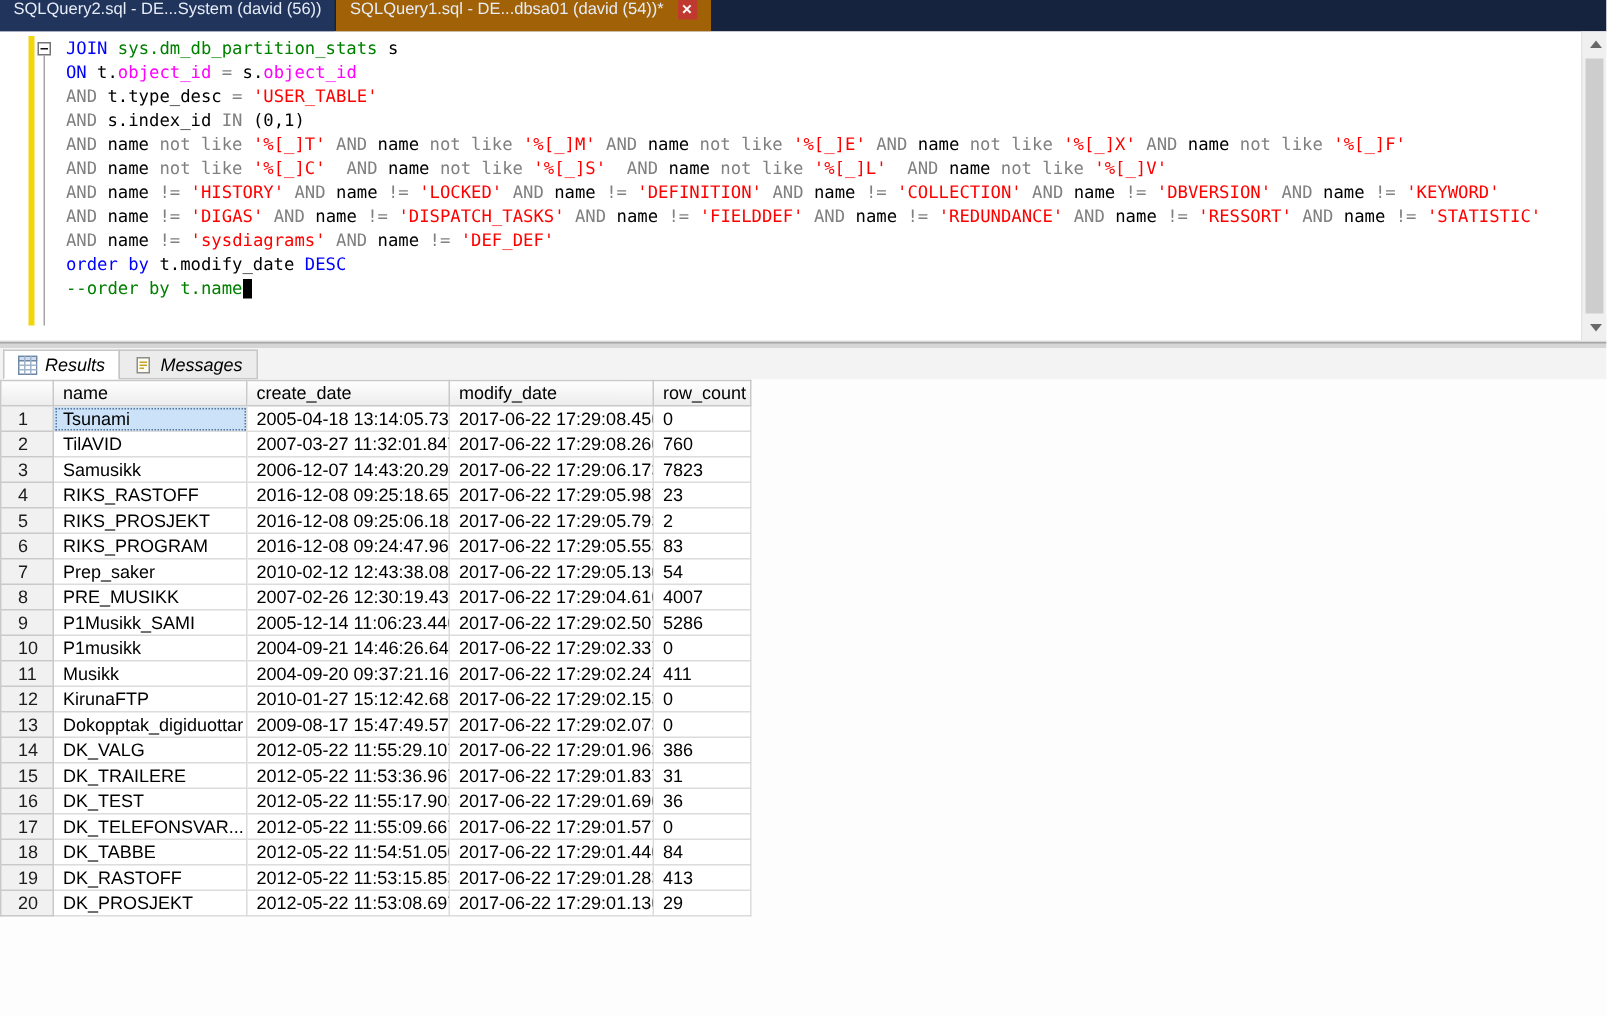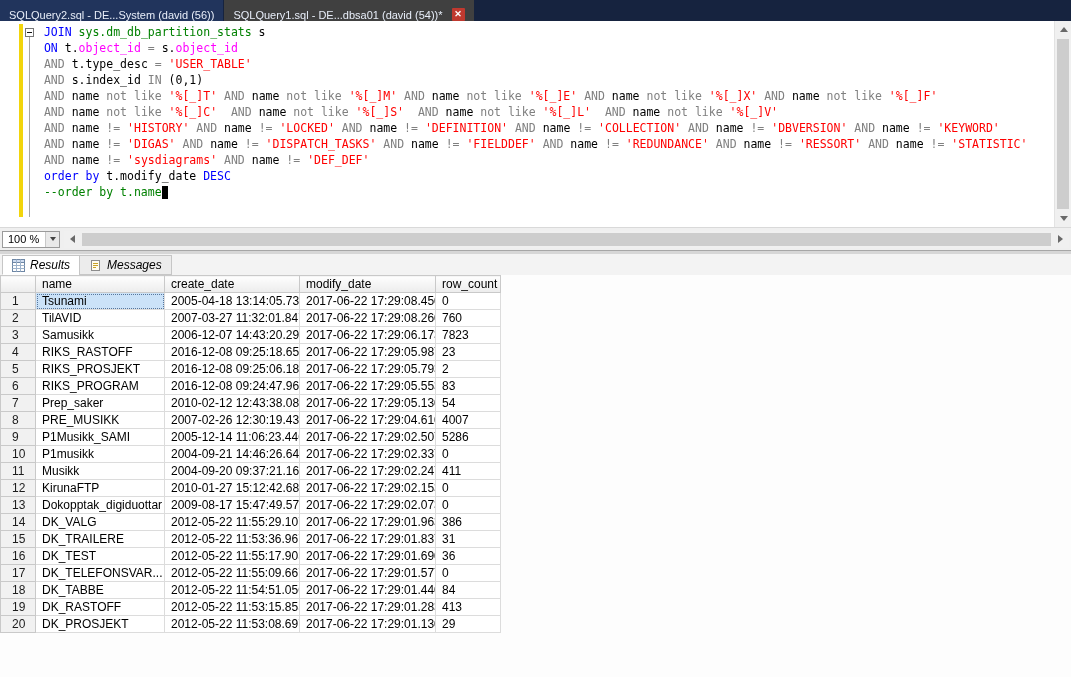--- a/index.html
+++ b/index.html
@@ -6,24 +6,24 @@
   html,body { margin:0; padding:0; }
   body {
     width:1071px; height:677px; overflow:hidden;
     font-family:"Liberation Sans", sans-serif; background:#fff;
   }
   .app { width:1071px; height:677px; display:flex; flex-direction:column; }
 
   
   .tabbar { flex:0 0 21px; background:#16233f; display:flex; align-items:stretch; }
   .doc-tab {
-    display:flex; align-items:flex-end; padding:0 9px; margin-right:1px;
+    display:flex; align-items:flex-start; padding:0 9px; margin-right:1px;
     font-size:11px; color:#e7edf8; background:#21345c; cursor:default; white-space:nowrap;
   }
-  .doc-tab.active { background:#404040; }
+  .doc-tab.active { background:#a16207; }
   .tab-close {
     display:inline-flex; align-items:center; justify-content:center;
     width:13px; height:13px; margin-left:9px; border-radius:1px;
     background:#c0392f; color:#fff; font-size:9px; line-height:13px; font-weight:bold; cursor:pointer;
   }
 
   
   .editor { position:relative; flex:0 0 207px; background:#fff; border-bottom:1px solid #d9d9d9; overflow:hidden; }
   .track-changes { position:absolute; left:19px; top:3px; width:4px; height:193px; background:var(--unsaved_track_bar,#f2d50c); }
   .fold-box { position:absolute; left:25px; top:7px; width:9px; height:9px; border:1px solid #757575; background:#fff; }
@@ -129,37 +129,20 @@
       <div class="sb-btn up">
           <i class="tri-up"></i>
         </div>
       <div class="sb-thumb"></div>
       <div class="sb-btn down">
           <i class="tri-down"></i>
         </div>
     </div>
   </div>
 
-  <div class="editor-bottom">
-    <div class="zoom-combo">
-      <span>100 %</span>
-      <span class="combo-btn">
-          <i class="tri-down"></i>
-        </span>
-    </div>
-    <div class="hscroll">
-      <div class="sb-btn left">
-          <i class="tri-left"></i>
-        </div>
-      <div class="hsb-thumb"></div>
-      <div class="sb-btn right">
-          <i class="tri-right"></i>
-        </div>
-    </div>
-  </div>
 
   <div class="pane-splitter"></div>
 
   <div class="rtabs">
     <div class="rtab active">
       <svg width="13" height="13" viewBox="0 0 13 13">
         <rect x="0.5" y="0.5" width="12" height="12" fill="#ffffff" stroke="#6e87a5"></rect>
         <rect x="0.5" y="0.5" width="12" height="3" fill="#cfdcf0" stroke="#6e87a5"></rect>
         <line x1="4.5" y1="0.5" x2="4.5" y2="12.5" stroke="#9eb3cc"></line>
         <line x1="8.5" y1="0.5" x2="8.5" y2="12.5" stroke="#9eb3cc"></line>

